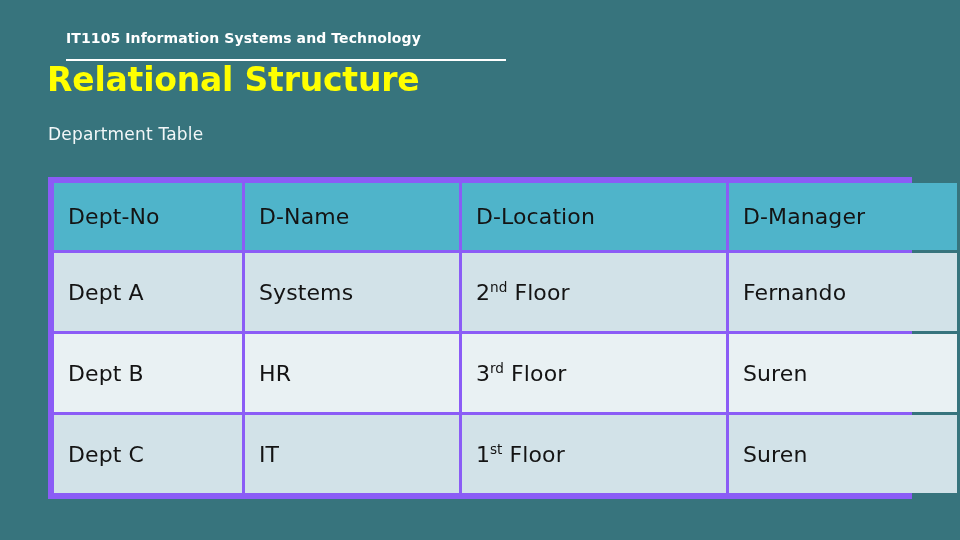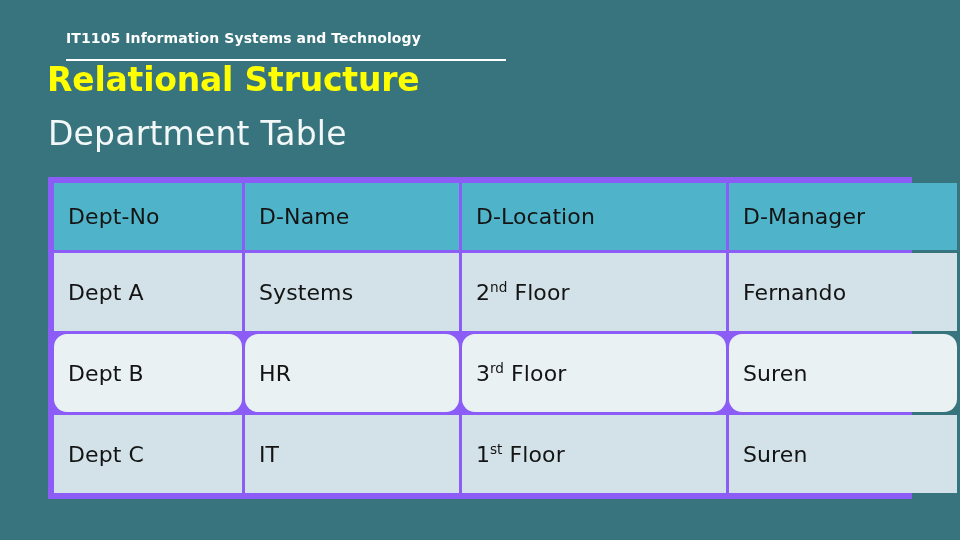--- a/index.html
+++ b/index.html
@@ -55,21 +55,21 @@
     letter-spacing: -0.2px;
     line-height: 40px;
     white-space: nowrap;
   }
 
   .subtitle {
     position: absolute;
     left: 48px;
     top: 118px;
     font-family: "DejaVu Sans", sans-serif;
-    font-size: 33px;
+    font-size: 17px;
     font-weight: normal;
     color: #f2f7f8;
     letter-spacing: 0.2px;
     line-height: 32px;
     white-space: nowrap;
   }
 
   
   .table-wrap {
     position: absolute;
@@ -102,21 +102,20 @@
     height: 67px;
     background: #4fb4ca;
   }
   table.dept-table tbody tr.row-dark td {
     height: 78px;
     background: #d2e2e8;
   }
   table.dept-table tbody tr.row-light td {
     height: 78px;
     background: #e9f1f3;
-    border-radius: 13px;
   }
 
   .col-1 { width: 188px; }
   .col-2 { width: 214px; }
   .col-3 { width: 264px; }
   .col-4 { width: 228px; }
 
   sup {
     font-size: 0.62em;
     vertical-align: super;

